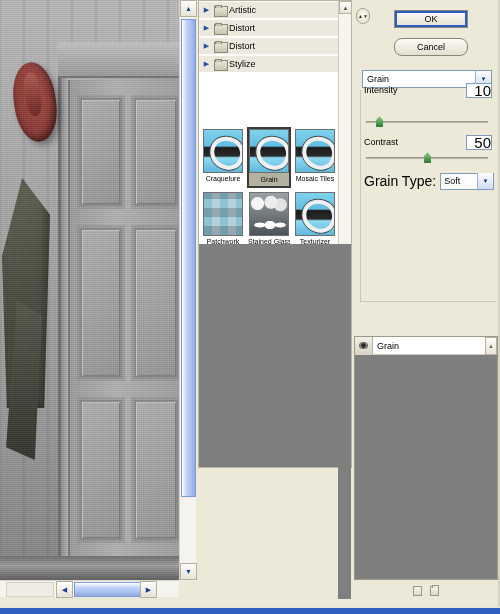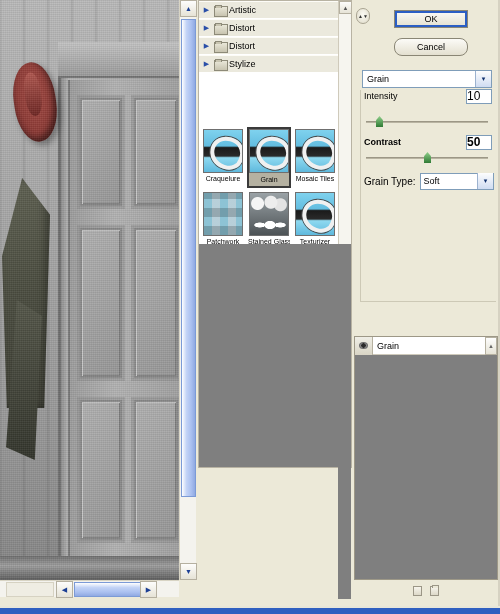--- a/index.html
+++ b/index.html
@@ -285,40 +285,40 @@
     border: 1px solid #cdc9b6; border-top: none; border-right: none;
   }
 
   .field-row {
     position: absolute; left: 10px; width: 128px; height: 16px;
     display: flex; align-items: center; justify-content: space-between;
   }
   .field-label { font-size: 9px; }
   .num-box {
     width: 26px; height: 15px; background: #fff; border: 1px solid #7f9db9;
-    font-size: 12px; text-align: left; line-height: 13px;
+    font-size: 15px; text-align: right; line-height: 13px;
   }
   .slider {
     position: absolute; left: 12px; width: 122px; height: 12px;
   }
   .slider .track {
     position: absolute; left: 0; top: 5px; width: 122px; height: 2px;
     background: #b9b4a2; border-top: 1px solid #9c9786;
   }
   .slider .knob {
     position: absolute; top: 0; width: 7px; height: 11px;
     background: linear-gradient(180deg,#8fcf8a,#2f7a34);
     clip-path: polygon(50% 0%, 100% 38%, 100% 100%, 0% 100%, 0% 38%);
   }
 
   .gt-row {
     position: absolute; left: 10px; top: 172px; width: 130px; height: 18px;
     display: flex; align-items: center; gap: 4px;
   }
-  .gt-label { font-size: 10px; white-space: nowrap; }
+  .gt-label { font-size: 14px; white-space: nowrap; }
   .gt-sel {
     flex: 1; height: 17px; background: #fff; border: 1px solid #7f9db9;
     display: flex; align-items: center;
   }
   .gt-sel .sel-text { padding-left: 3px; font-size: 9px; flex: 1; }
 
   
   #layers-pane {
     position: absolute; left: 354px; top: 336px; width: 144px; height: 262px;
     background: #ece9d8;
@@ -479,30 +479,30 @@
     <div class="btn" id="ok-btn">OK</div>
     <div class="btn" id="cancel-btn">Cancel</div>
 
     <div class="sel-wrap">
       <span class="sel-text">Grain</span>
       <span class="sel-arrow">▾</span>
     </div>
 
     <div class="group-box"></div>
 
-    <div class="field-row" style="top:88px;gap:8px;">
+    <div class="field-row" style="top:82px;gap:8px;">
       <span class="field-label">Intensity</span>
       <span class="num-box">10</span>
     </div>
     <div class="slider" style="top:116px;">
       <div class="track"></div>
       <div class="knob" style="left:10px;"></div>
     </div>
 
-    <div class="field-row" style="top:134px;font-weight:bold;">
+    <div class="field-row" style="top:134px;">
       <span class="field-label">Contrast</span>
       <span class="num-box">50</span>
     </div>
     <div class="slider" style="top:152px;">
       <div class="track"></div>
       <div class="knob" style="left:58px;"></div>
     </div>
 
     <div class="gt-row">
       <span class="gt-label">Grain Type:</span>

